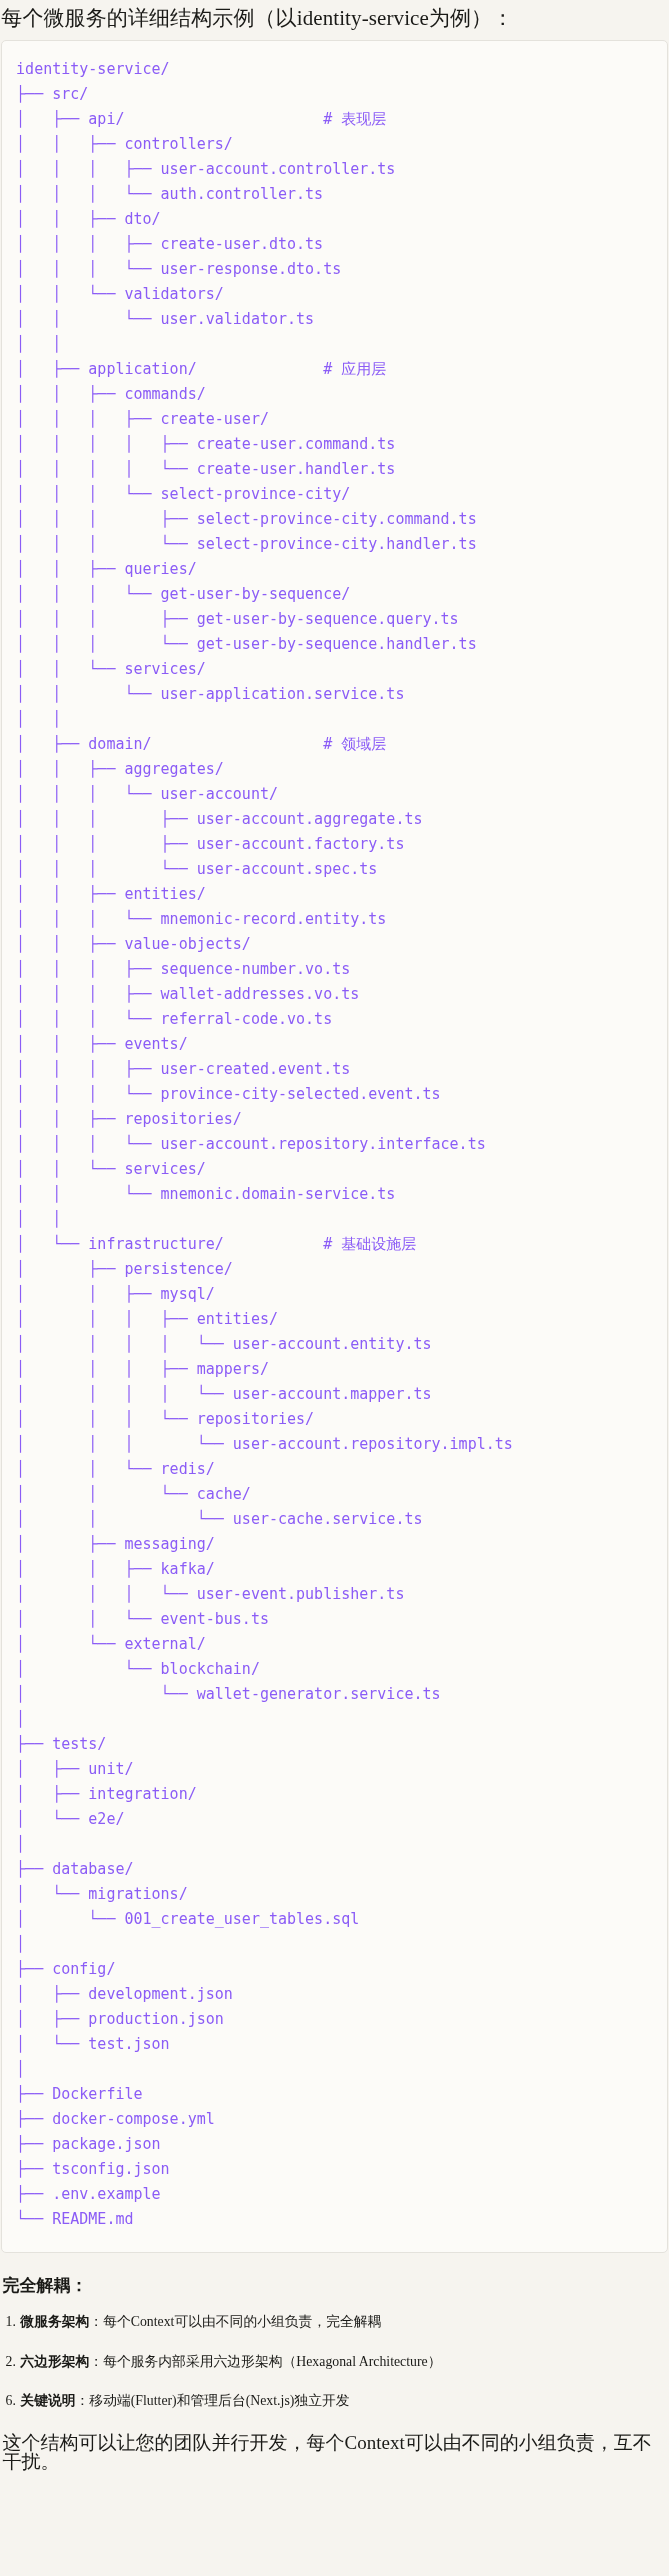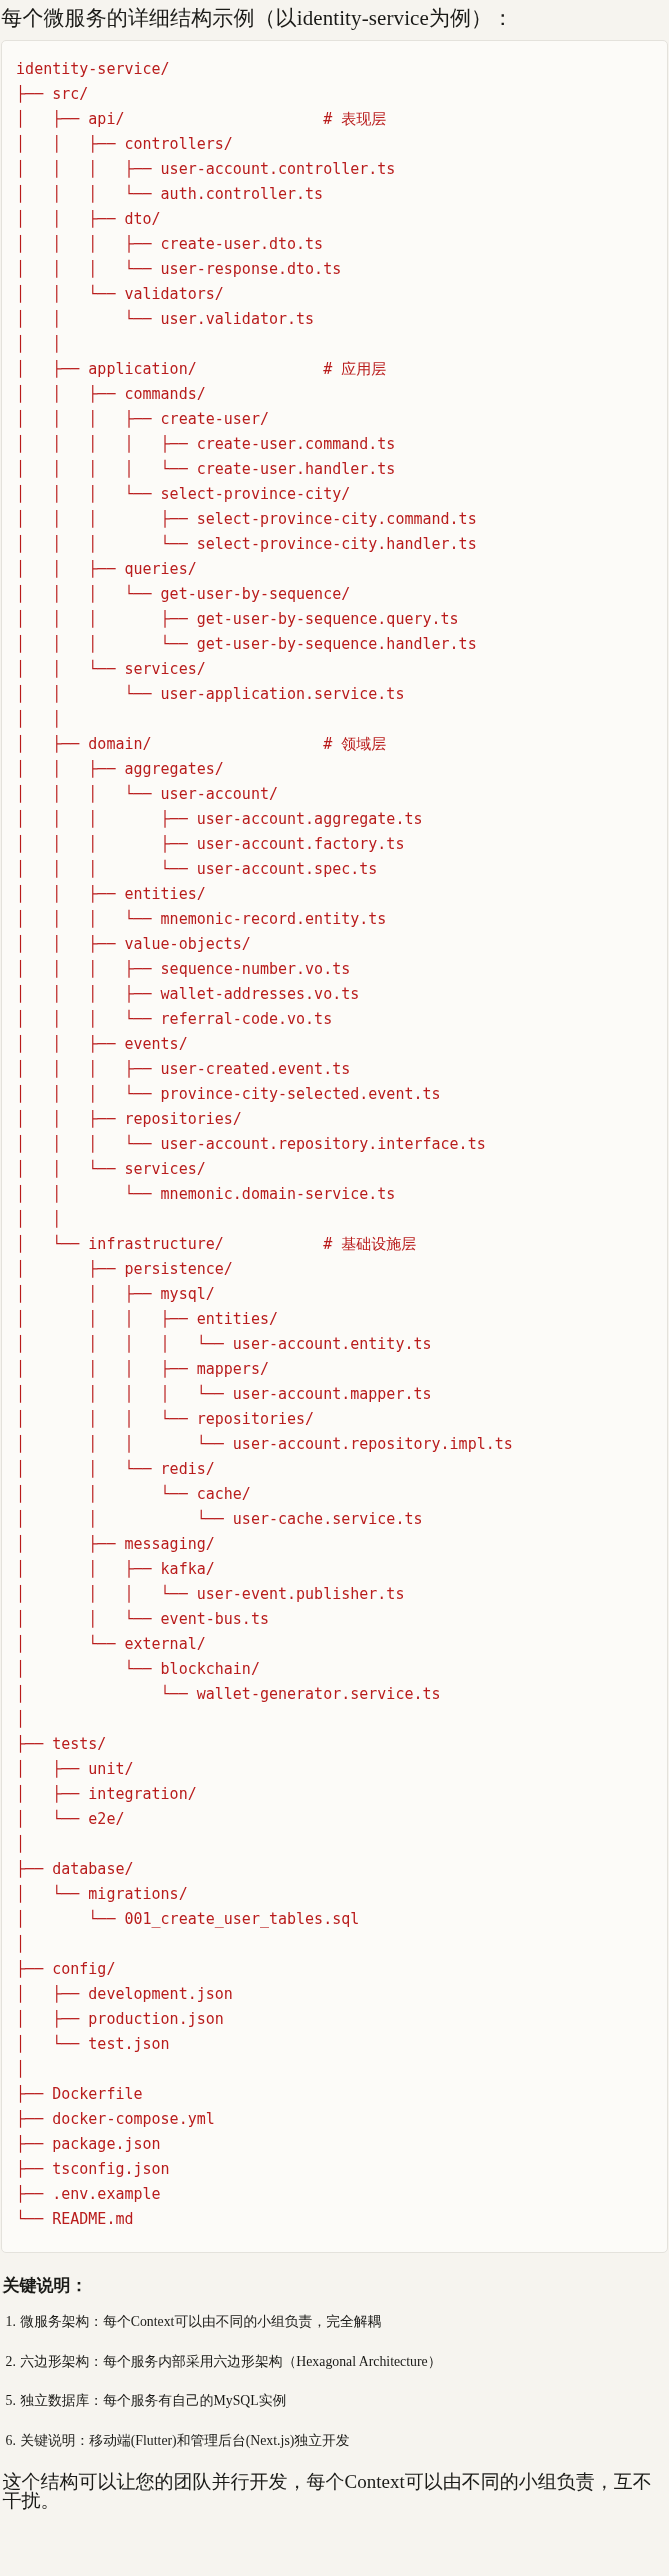--- a/index.html
+++ b/index.html
@@ -24,41 +24,41 @@
     margin: 7.5px 1.3px 0 1.3px;
     background: #fcfbf8;
     border: 0.6px solid #e4e2dc;
     border-radius: 5px;
     overflow: hidden;
   }
   .tree {
     font-family: "DejaVu Sans Mono", "Liberation Mono", monospace;
     font-size: 15px;
     line-height: 25px;
-    color: #b91c1c;
+    color: #8b5cf6;
     padding: 16.3px 11.3px 20px 13.8px;
     white-space: pre;
   }
   .notes { margin-top: 21px; padding: 0 2.5px; }
   .notes-heading {
     font-size: 17px;
     font-weight: 700;
     margin-bottom: 15px;
   }
   .notes-list {
     list-style: none;
     padding-left: 3.1px;
   }
   .note-item {
     font-size: 13.8px;
     line-height: 19px;
     margin-bottom: 20.6px;
   }
   .note-num { margin-right: 4.4px; }
-  .note-label { font-weight: 400; }
+  .note-label { font-weight: 700; }
   .note-sep { font-weight: 400; }
   .closing {
     font-size: 19px;
     line-height: 19px;
     margin-top: 22.5px;
     padding-left: 0;
   }
 </style>
 </head>
 <body>
@@ -151,26 +151,25 @@
 │
 ├── Dockerfile
 ├── docker-compose.yml
 ├── package.json
 ├── tsconfig.json
 ├── .env.example
 └── README.md</pre>
   </div>
 
   <section class="notes">
-    <h3 class="notes-heading">关键说明：</h3>
+    <h3 class="notes-heading">完全解耦：</h3>
 
     <ol class="notes-list">
       <li class="note-item"><span class="note-num">1.</span><span class="note-label">微服务架构</span><span class="note-sep">：</span><span>每个Context可以由不同的小组负责，完全解耦</span></li>
       <li class="note-item"><span class="note-num">2.</span><span class="note-label">六边形架构</span><span class="note-sep">：</span><span>每个服务内部采用六边形架构（Hexagonal Architecture）</span></li>
-      <li class="note-item"><span class="note-num">5.</span><span class="note-label">独立数据库</span><span class="note-sep">：</span><span>每个服务有自己的MySQL实例</span></li>
       <li class="note-item"><span class="note-num">6.</span><span class="note-label">关键说明</span><span class="note-sep">：</span><span>移动端(Flutter)和管理后台(Next.js)独立开发</span></li>
     </ol>
 
     <p class="closing">这个结构可以让您的团队并行开发，每个Context可以由不同的小组负责，互不干扰。</p>
   </section>
 
 </main>
 
 
 </body></html>

